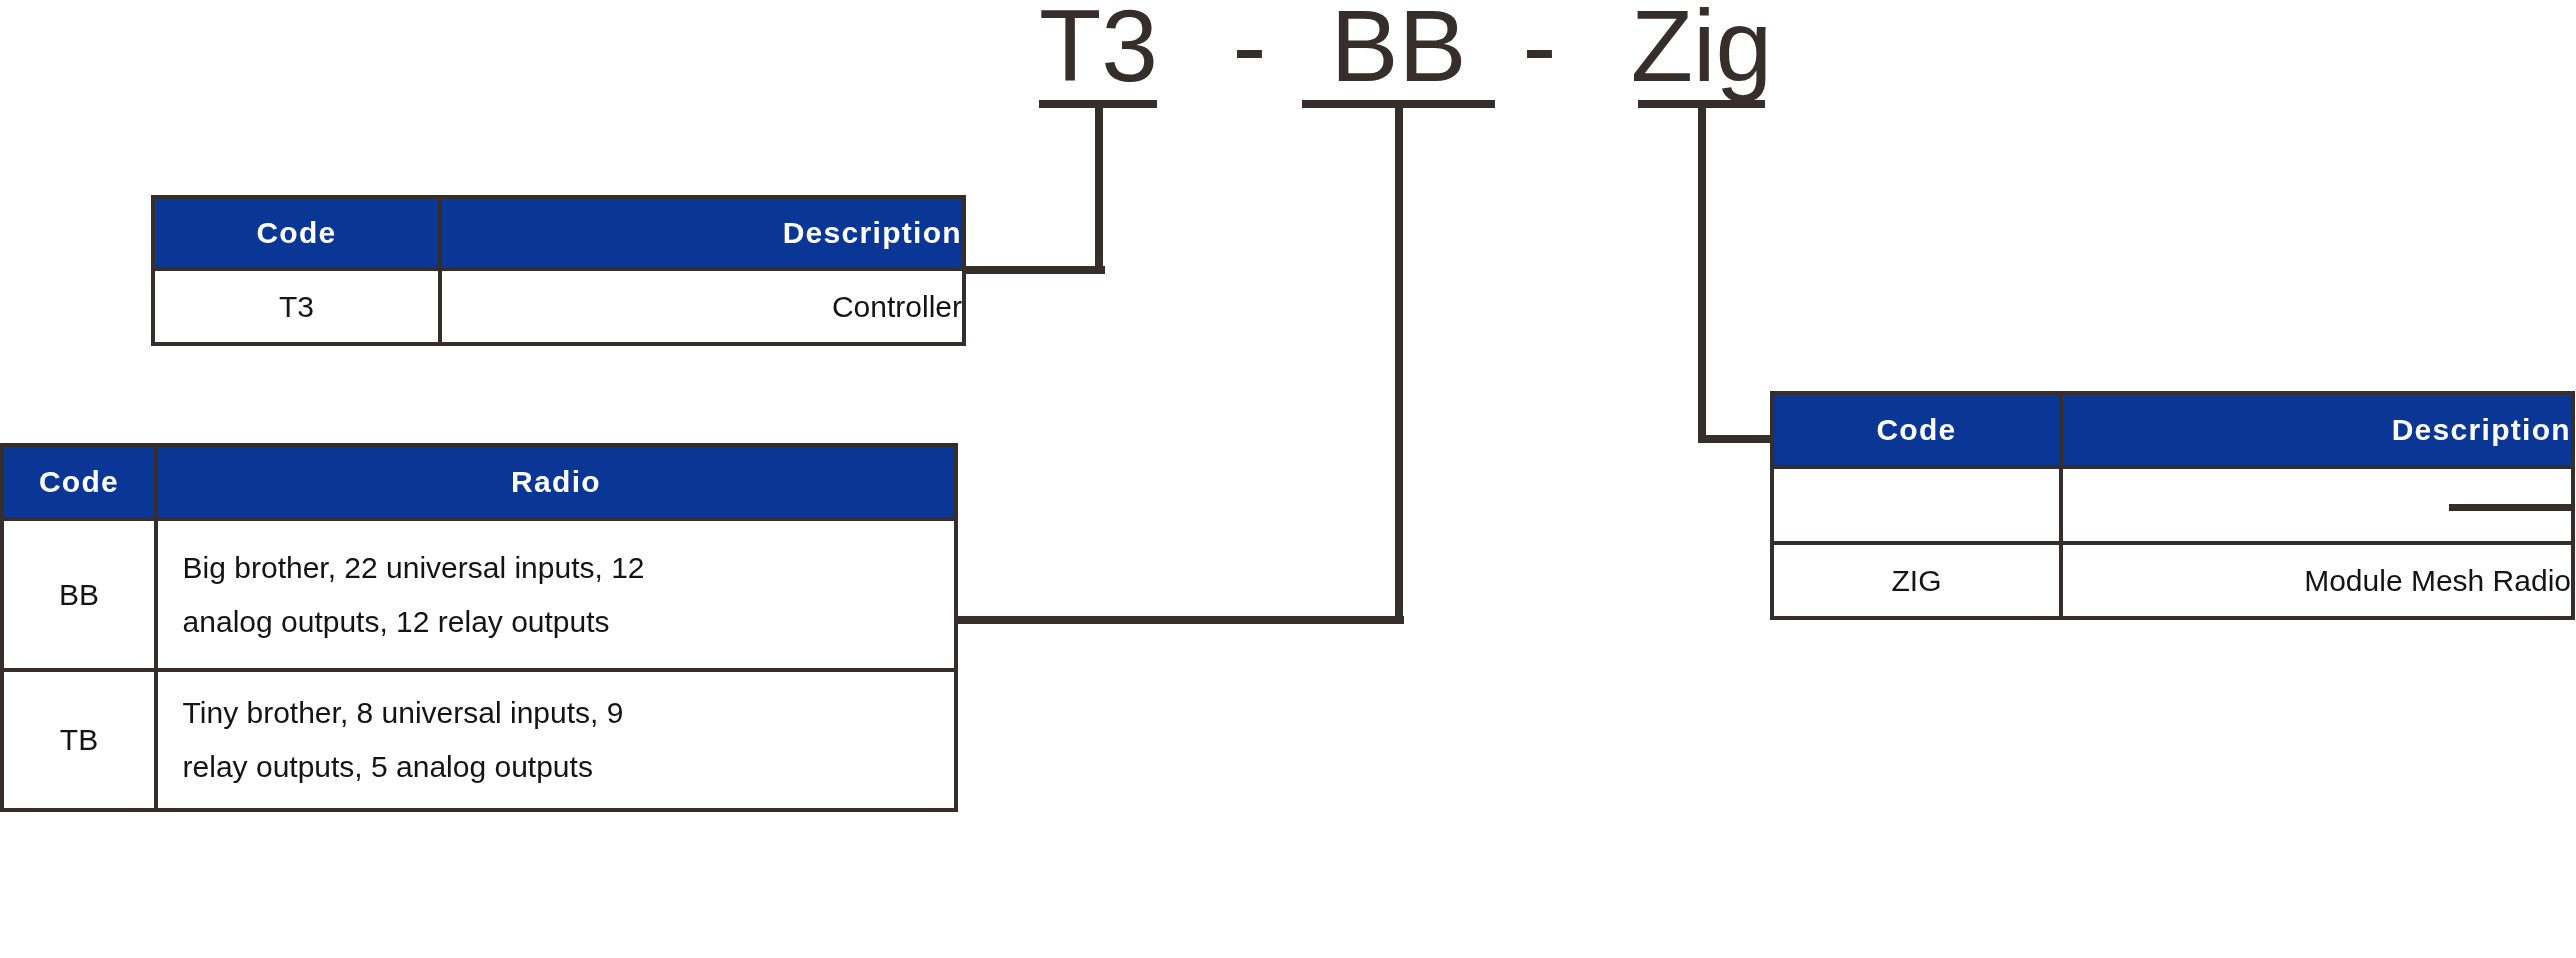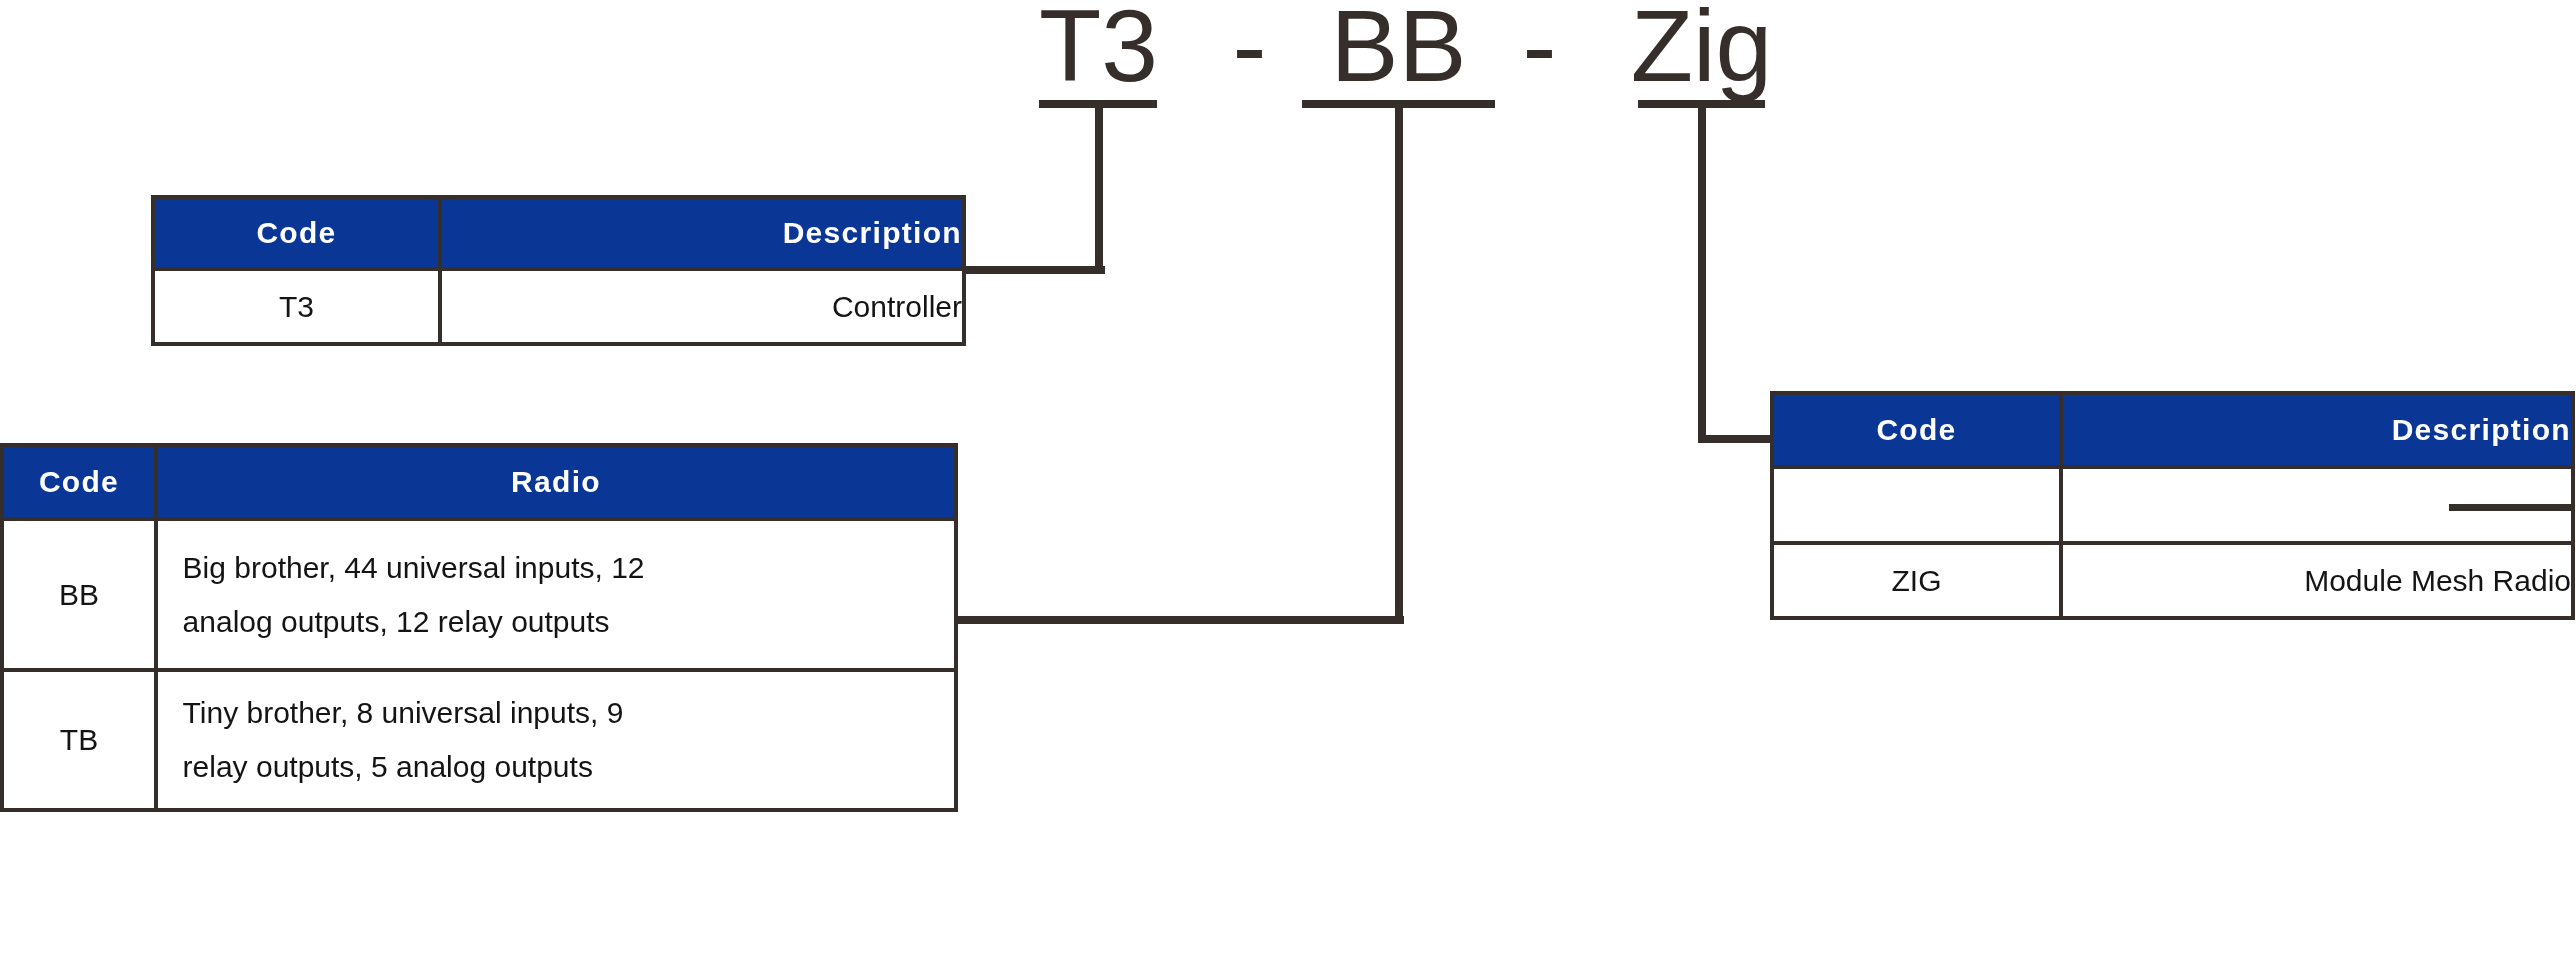--- a/index.html
+++ b/index.html
@@ -143,21 +143,21 @@
     <thead>
       <tr style="height:74px">
         <th class="cell-c">Code</th>
         <th class="cell-c">Radio</th>
       </tr>
     </thead>
     <tbody>
       <tr style="height:151px">
         <td class="cell-c">BB</td>
         <td class="module-lines">
-          <div>Big brother, 44 universal  inputs, 12</div>
+          <div>Big brother, 22 universal  inputs, 12</div>
           <div>analog outputs, 12 relay outputs</div>
         </td>
       </tr>
       <tr style="height:140px">
         <td class="cell-c">TB</td>
         <td class="module-lines">
           <div>Tiny brother, 8 universal inputs, 9</div>
           <div>relay outputs, 5 analog outputs</div>
         </td>
       </tr>

